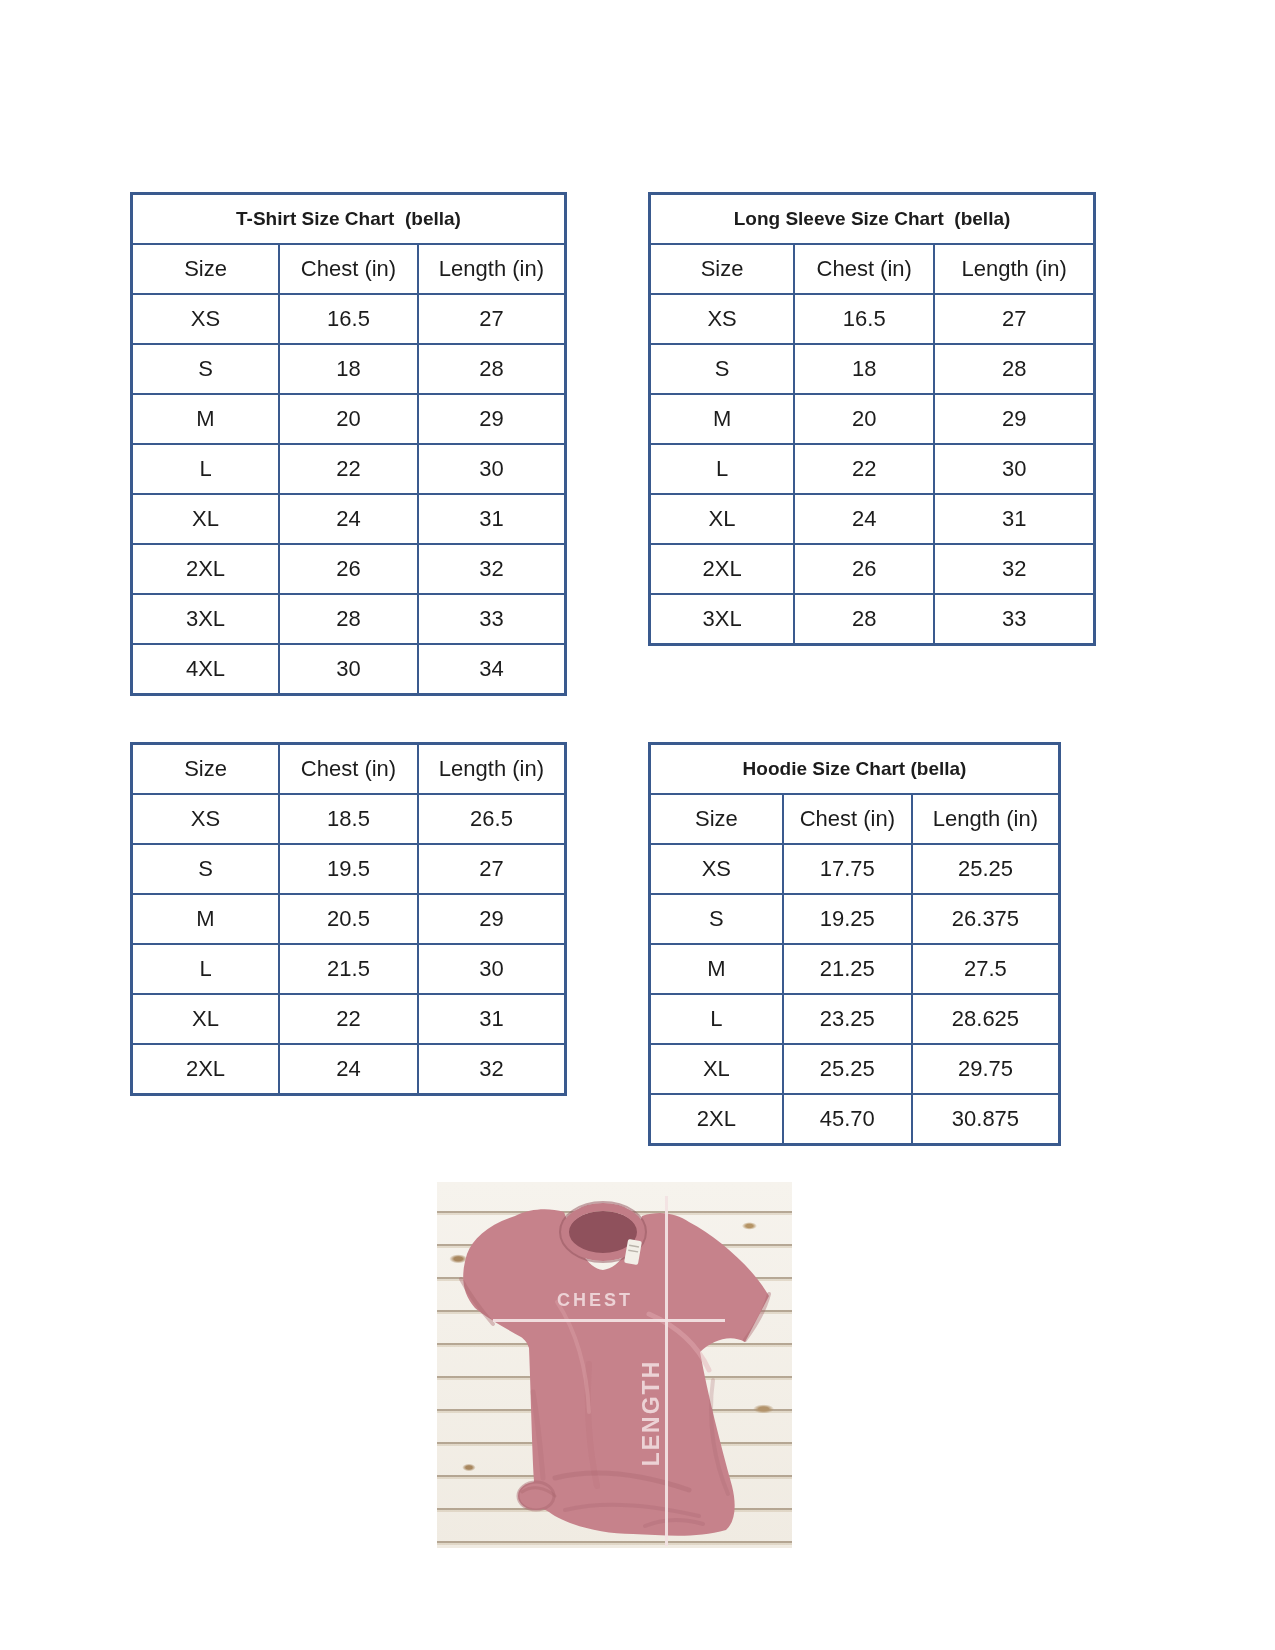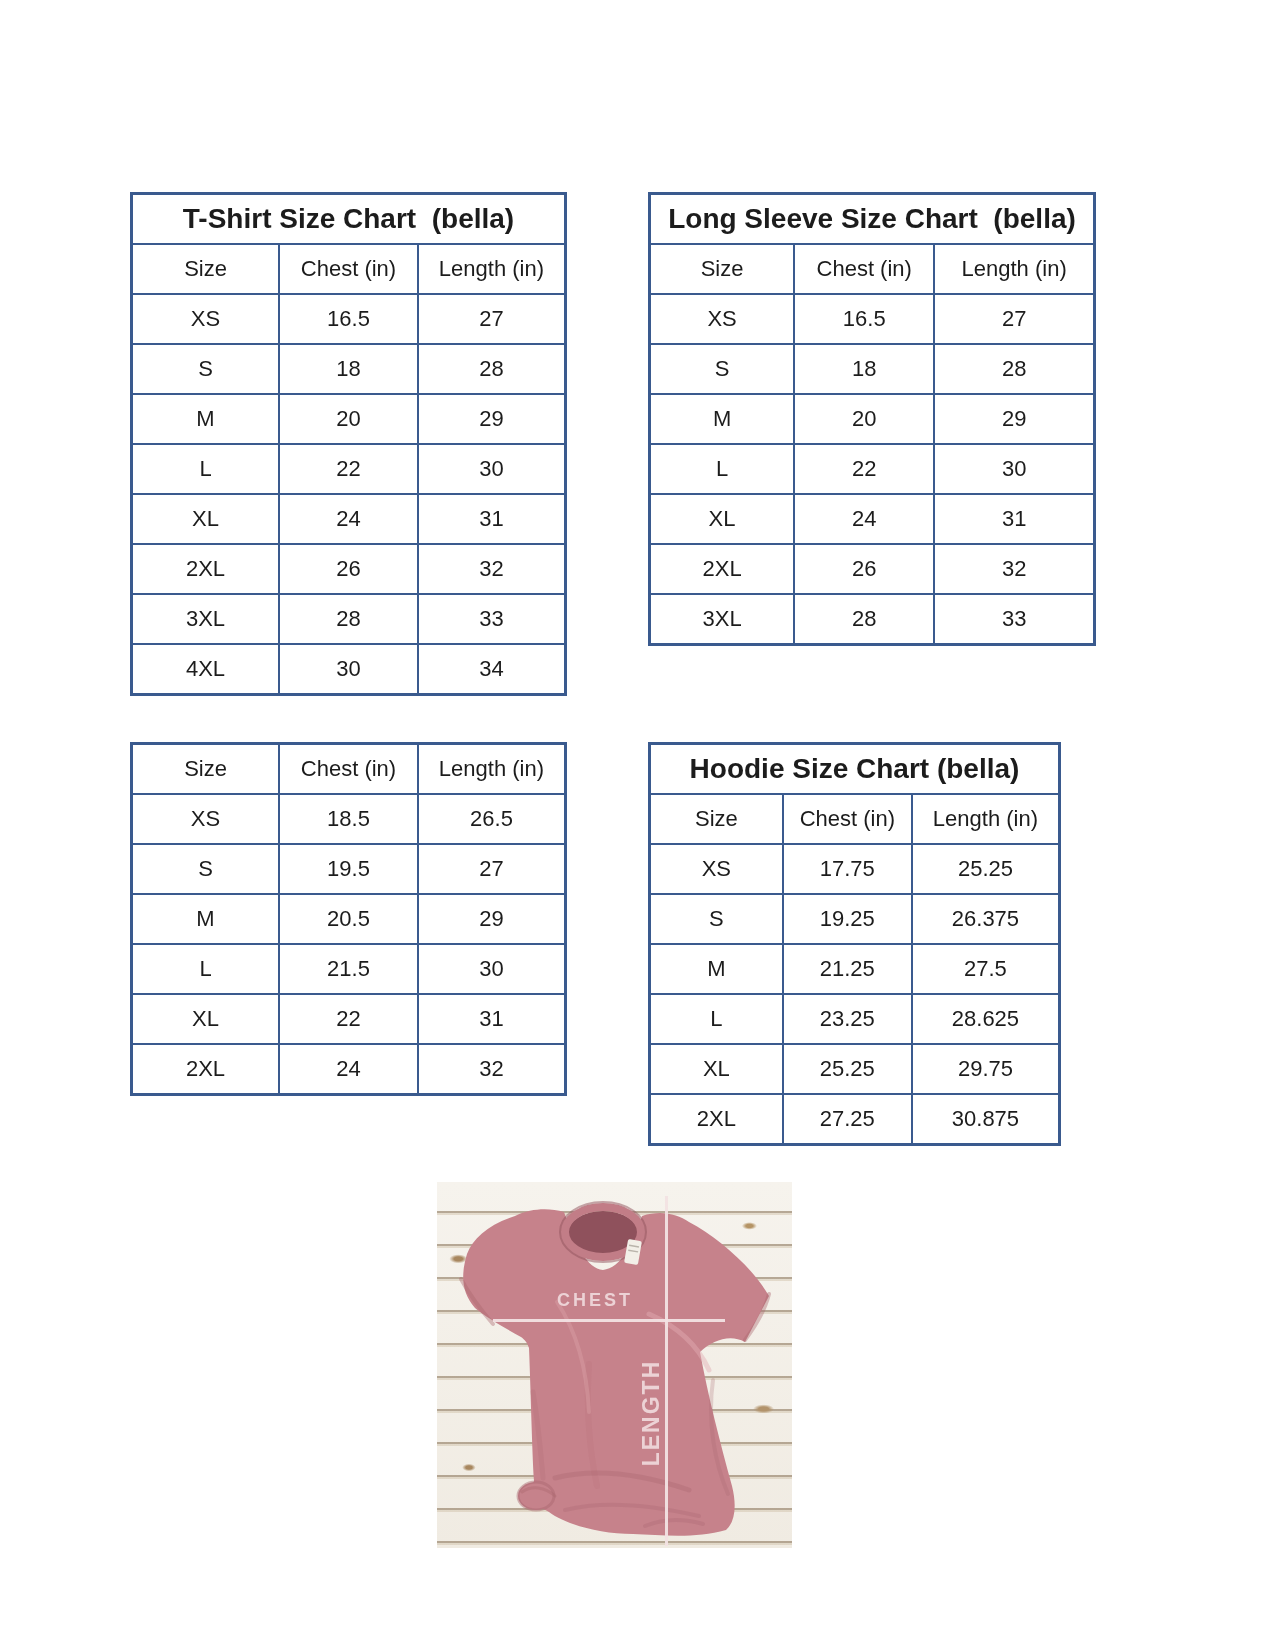--- a/index.html
+++ b/index.html
@@ -5,21 +5,21 @@
   html,body{margin:0;padding:0;background:#ffffff;}
   .page{position:relative;width:1275px;height:1650px;background:var(--page_bg,#fff);
         font-family:"Liberation Sans", sans-serif;overflow:hidden;}
 
   
   .size-table{position:absolute;}
   .size-table table{border-collapse:collapse;table-layout:fixed;width:100%;
         border:3px solid var(--table_border,#3a5a8e);}
   .size-table td{border:2px solid var(--table_border,#3a5a8e);height:48px;padding:0;
         text-align:center;vertical-align:middle;font-size:22px;color:var(--table_text,#1c1c1c);}
-  .size-table td.title{font-weight:700;font-size:28px;white-space:pre-wrap;}
+  .size-table td.title{font-weight:700;font-size:19px;white-space:pre-wrap;}
   .pos-t1{left:130px;top:192px;width:437px;}
   .pos-t2{left:648px;top:192px;width:448px;}
   .pos-t3{left:130px;top:742px;width:437px;}
   .pos-t4{left:648px;top:742px;width:413px;}
   .cols-a .c1{width:34%}.cols-a .c2{width:32%}.cols-a .c3{width:34%}
   .cols-b .c1{width:32.5%}.cols-b .c2{width:31.5%}.cols-b .c3{width:36%}
 
   
   .photo{position:absolute;left:437px;top:1182px;width:355px;height:366px;margin:0;
     background:
@@ -254,21 +254,21 @@
             <td>23.25</td>
             <td>28.625</td>
           </tr>
           <tr>
             <td>XL</td>
             <td>25.25</td>
             <td>29.75</td>
           </tr>
           <tr>
             <td>2XL</td>
-            <td>27.25</td>
+            <td>45.70</td>
             <td>30.875</td>
           </tr>
         </tbody>
     </table>
   </section>
 
   <figure class="photo">
     <svg class="shirt" viewBox="0 0 355 366" aria-hidden="true">
 
       <path d="M 78,34

